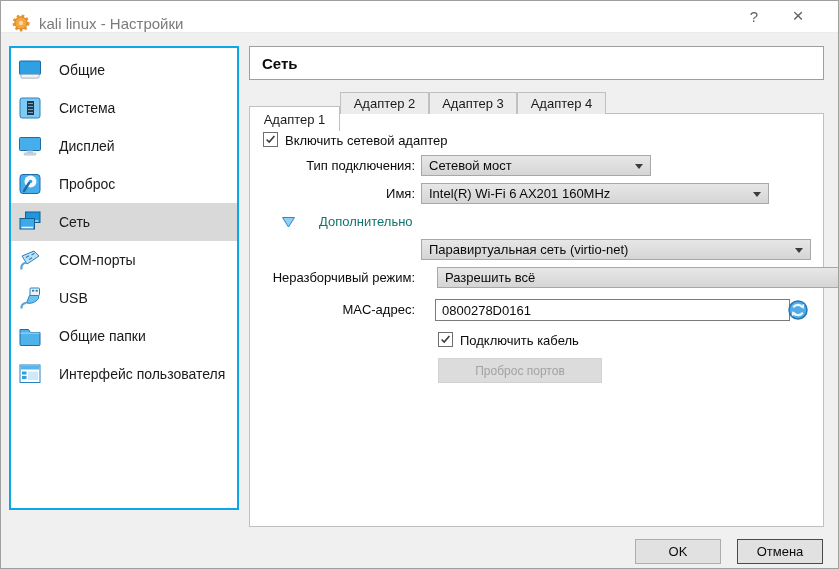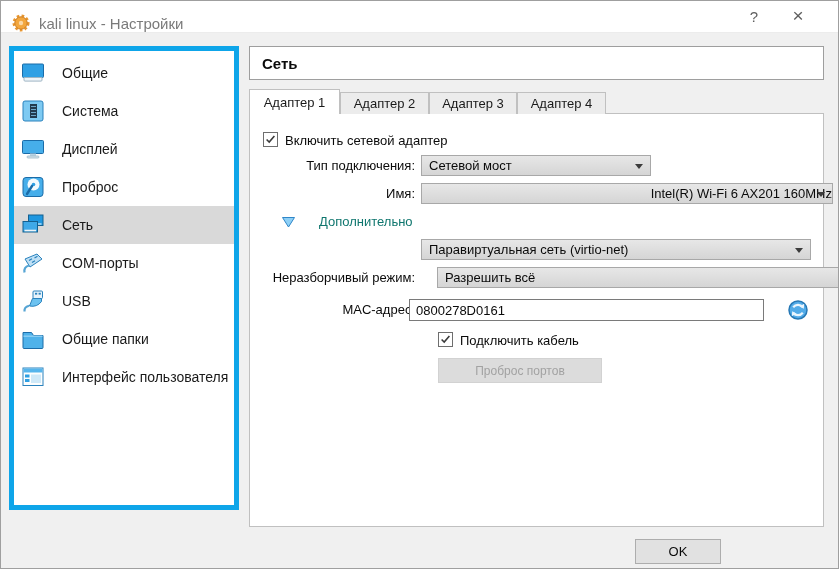--- a/index.html
+++ b/index.html
@@ -19,41 +19,41 @@
   .title-text { margin-left:9px; font-size:15px; color:#7a7a7a; }
   .tb-spacer { flex:1; }
   .tb-btn {
     width:44px; height:32px; display:flex; align-items:center; justify-content:center;
     color:#5f5f5f; font-size:15px; cursor:default;
   }
   .tb-btn.close { font-size:19px; margin-right:18px; }
   
   .sidebar {
     position:absolute; left:8px; top:45px; width:230px; height:464px;
-    background:#ffffff; border:5px solid #0ea5e9; padding-top:3px;
+    background:#ffffff; border:2px solid #0ea5e9; padding-top:3px;
   }
   .side-item { height:38px; display:flex; align-items:center; padding-left:6px; }
   .side-item.selected { background:#d9d9d9; }
   .side-icon { width:26px; height:26px; flex:0 0 auto; }
   .side-label { margin-left:16px; font-size:14px; color:#1a1a1a; white-space:nowrap; }
   
   .header-box {
     position:absolute; left:248px; top:45px; width:575px; height:34px;
     background:#ffffff; border:1px solid #9e9e9e;
     display:flex; align-items:center; padding-left:12px;
   }
   .page-title { font-size:15px; font-weight:bold; color:#0a0a0a; }
   
   .tab {
     position:absolute; top:91px; height:22px; background:#ececec;
     border:1px solid #c0c0c0; border-bottom:none;
     display:flex; align-items:center; justify-content:center;
     font-size:13px; color:#1a1a1a; z-index:2;
   }
-  .tab.active { top:88px; height:25px; background:#ffffff; z-index:4; }
+  .tab.active { top:105px; height:25px; background:#ffffff; z-index:4; }
   .pane {
     position:absolute; left:248px; top:112px; width:575px; height:414px;
     background:#ffffff; border:1px solid #c0c0c0; z-index:1;
   }
   
   .checkbox {
     position:absolute; width:15px; height:15px; background:#fff;
     border:1px solid #6e6e6e; z-index:5;
   }
   .checkbox svg { display:block; width:100%; height:100%; }
@@ -220,21 +220,21 @@
   </div>
   <span class="cb-label" style="left:284px; top:132px;">Включить сетевой адаптер</span>
 
   <span class="field-label" style="top:157px;">Тип подключения:</span>
   <div class="combo" style="left:420px; top:154px; width:230px;">
     <span>Сетевой мост</span>
     <span class="arrow"></span>
   </div>
 
   <span class="field-label" style="top:185px;">Имя:</span>
-  <div class="combo" style="left:420px; top:182px; width:412px;justify-content:flex-end;">
+  <div class="combo" style="left:420px; top:182px; width:348px;">
     <span>Intel(R) Wi-Fi 6 AX201 160MHz</span>
     <span class="arrow"></span>
   </div>
 
   <div class="advanced">
     <svg class="tri" width="13" height="11" viewBox="0 0 13 11">
       <path d="M0.5 0.5 h12 l-6 9.5 z" fill="#8ed0f6" stroke="#2f86c8"></path>
     </svg>
     <span class="adv-label">Дополнительно</span>
   </div>
@@ -244,33 +244,34 @@
     <span class="arrow"></span>
   </div>
 
   <span class="field-label" style="top:269px;">Неразборчивый режим:</span>
   <div class="combo" style="left:436px; top:266px; width:466px;">
     <span>Разрешить всё</span>
     <span class="arrow"></span>
   </div>
 
   <span class="field-label" style="top:301px;">MAC-адрес:</span>
-  <input class="text-input" style="left: 408px; top: 298px; width: 355px;" value="0800278D0161">
+  <input class="text-input" style="left: 434px; top: 298px; width: 355px;" value="0800278D0161">
   <svg class="refresh-btn" viewBox="0 0 22 22">
     <circle cx="11" cy="11" r="9" fill="#52abe8" stroke="#2678b5" stroke-width="1.5"></circle>
     <path d="M6.2 8.2 A6.2 6.2 0 0 1 15.8 8" fill="none" stroke="#eaf5fd" stroke-width="2.2"></path>
     <path d="M15.8 13.8 A6.2 6.2 0 0 1 6.2 14" fill="none" stroke="#eaf5fd" stroke-width="2.2"></path>
     <path d="M17.2 4.8 L16.8 9.8 L12.6 7.4 z" fill="#eaf5fd"></path>
     <path d="M4.8 17.2 L5.2 12.2 L9.4 14.6 z" fill="#eaf5fd"></path>
   </svg>
 
   <div class="checkbox" style="left:437px; top:331px;">
     <svg viewBox="0 0 15 15">
       <path d="M3 7.5 L6 10.5 L12 3.5" fill="none" stroke="#3a3a3a" stroke-width="1.8"></path>
     </svg>
   </div>
   <span class="cb-label" style="left:459px; top:332px;">Подключить кабель</span>
 
   <div class="port-btn">Проброс портов</div>
 
   <div class="footer-btn ok">OK</div>
+  <div class="footer-btn cancel">Отмена</div>
 
 </div>
 
 </body></html>

